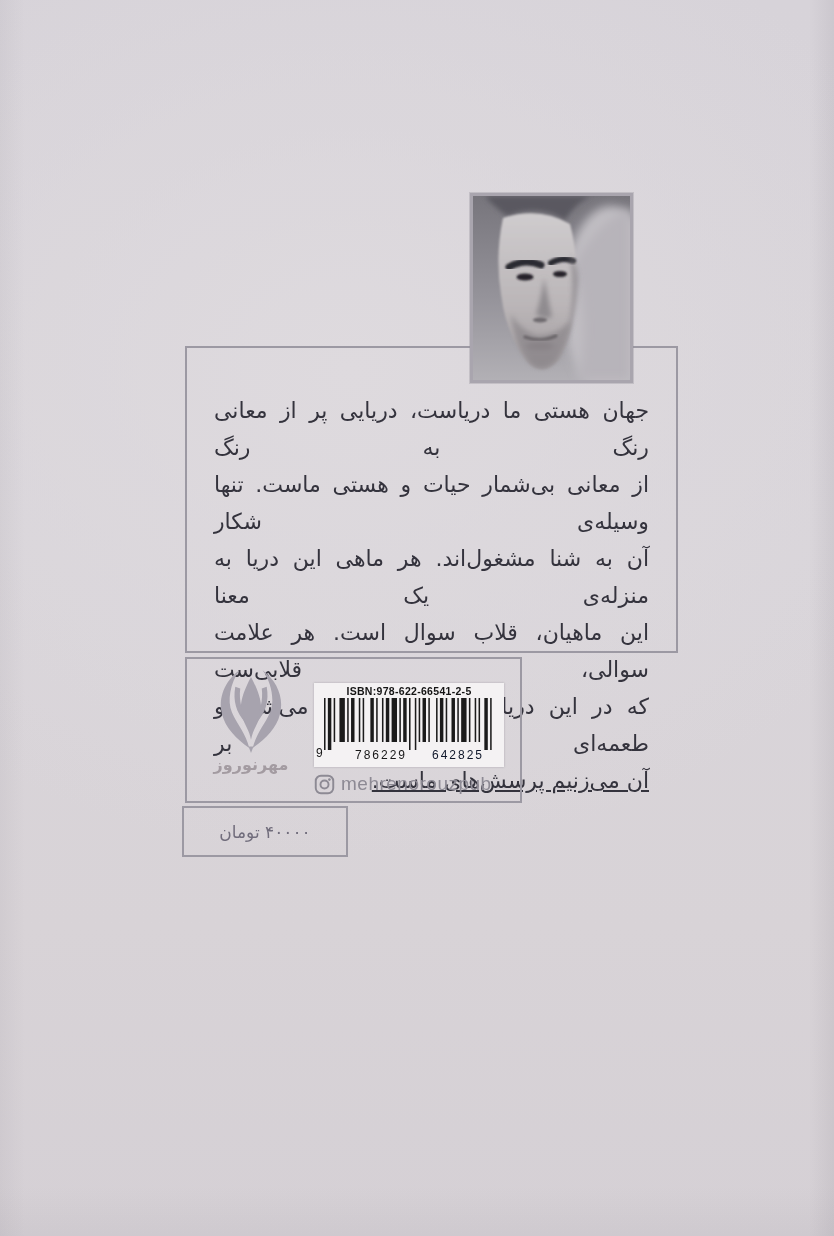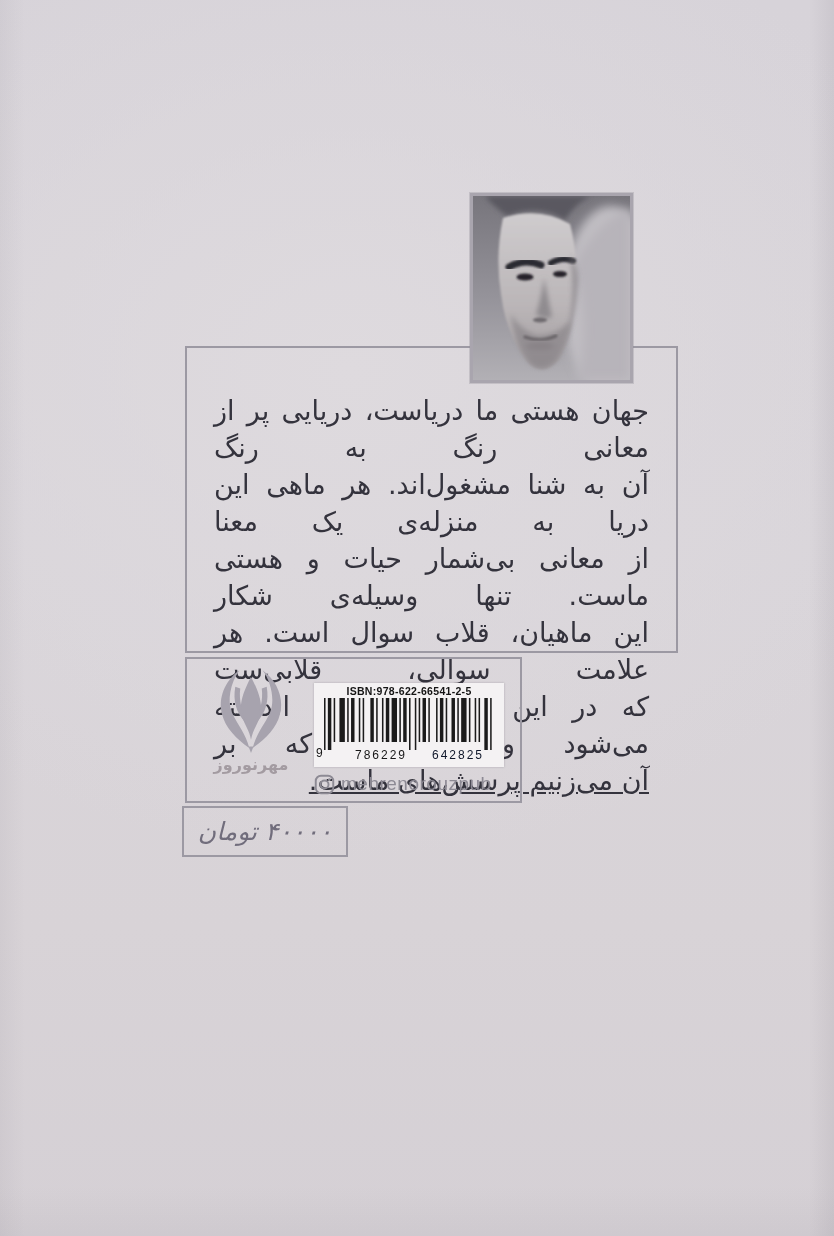--- a/index.html
+++ b/index.html
@@ -30,21 +30,21 @@
 
   
   .blurb-box{
     position:absolute;left:185px;top:346px;width:489px;height:303px;
     border:2px solid #9c99a3;z-index:1;
   }
   .blurb{
     direction:rtl;
     padding:44px 27px 0 27px;
     color:#34333d;
-    font-size:27px;
+    font-size:22px;
     line-height:37px;
     font-family:"DejaVu Sans", sans-serif;
   }
   .bline{text-align:justify;text-align-last:justify;white-space:normal;}
   .bline:last-child{text-align-last:right;text-decoration:underline;}
 
   
   .pub-box{
     position:absolute;left:185px;top:657px;width:333px;height:142px;
     border:2px solid #9c99a3;z-index:1;
@@ -90,23 +90,22 @@
     font-size:19px;letter-spacing:.5px;color:#8d8a94;
   }
 
   
   .price-box{
     position:absolute;left:182px;top:806px;width:162px;height:47px;
     border:2px solid #9c99a3;z-index:1;
     display:flex;align-items:center;justify-content:center;
   }
   .price-label{
-    direction:rtl;font-size:25px;color:#716d7c;
+    direction:rtl;font-size:17px;color:#716d7c;
     font-family:"DejaVu Sans", sans-serif;
-    font-style:italic;
   }
 </style>
 </head>
 <body>
 
 <div class="cover">
 
   <div class="photo-frame">
     <svg width="157" height="184" viewBox="0 0 157 184">
       <defs>
@@ -144,22 +143,22 @@
       <path d="M52,141 Q67,147 83,140" stroke="#5a5558" stroke-width="3.2" fill="none" stroke-linecap="round" filter="url(#b1)"></path>
       <ellipse cx="67" cy="150" rx="14" ry="4.2" fill="#979194" filter="url(#b2)"></ellipse>
       <path d="M38,118 Q41,150 58,168 Q70,177 83,165 Q95,150 98,124 Q82,141 62,139 Q47,133 38,118 Z" fill="#7c777c" opacity=".5" filter="url(#b2)"></path>
       <path d="M97,60 Q104,100 92,150 Q103,120 105,85 Q105,68 97,60 Z" fill="#8a868c" opacity=".8" filter="url(#b2)"></path>
     </svg>
   </div>
 
   <div class="blurb-box">
     <div class="blurb">
       <div class="bline">جهان هستی ما دریاست، دریایی پر از معانی رنگ به رنگ</div>
+      <div class="bline">از معانی بی‌شمار حیات و هستی ماست. تنها وسیله‌ی شکار</div>
       <div class="bline">آن به شنا مشغول‌اند. هر ماهی این دریا به منزله‌ی یک معنا</div>
-      <div class="bline">از معانی بی‌شمار حیات و هستی ماست. تنها وسیله‌ی شکار</div>
       <div class="bline">این ماهیان، قلاب سوال است. هر علامت سوالی، قلابی‌ست</div>
       <div class="bline">که در این دریای بی‌پایاب انداخته می‌شود و طعمه‌ای که بر</div>
       <div class="bline">آن می‌زنیم پرسش‌های ماست.</div>
     </div>
   </div>
 
   <div class="pub-box">
 
     <div class="logo-wrap">
       <svg width="86" height="86" viewBox="0 0 100 104">

